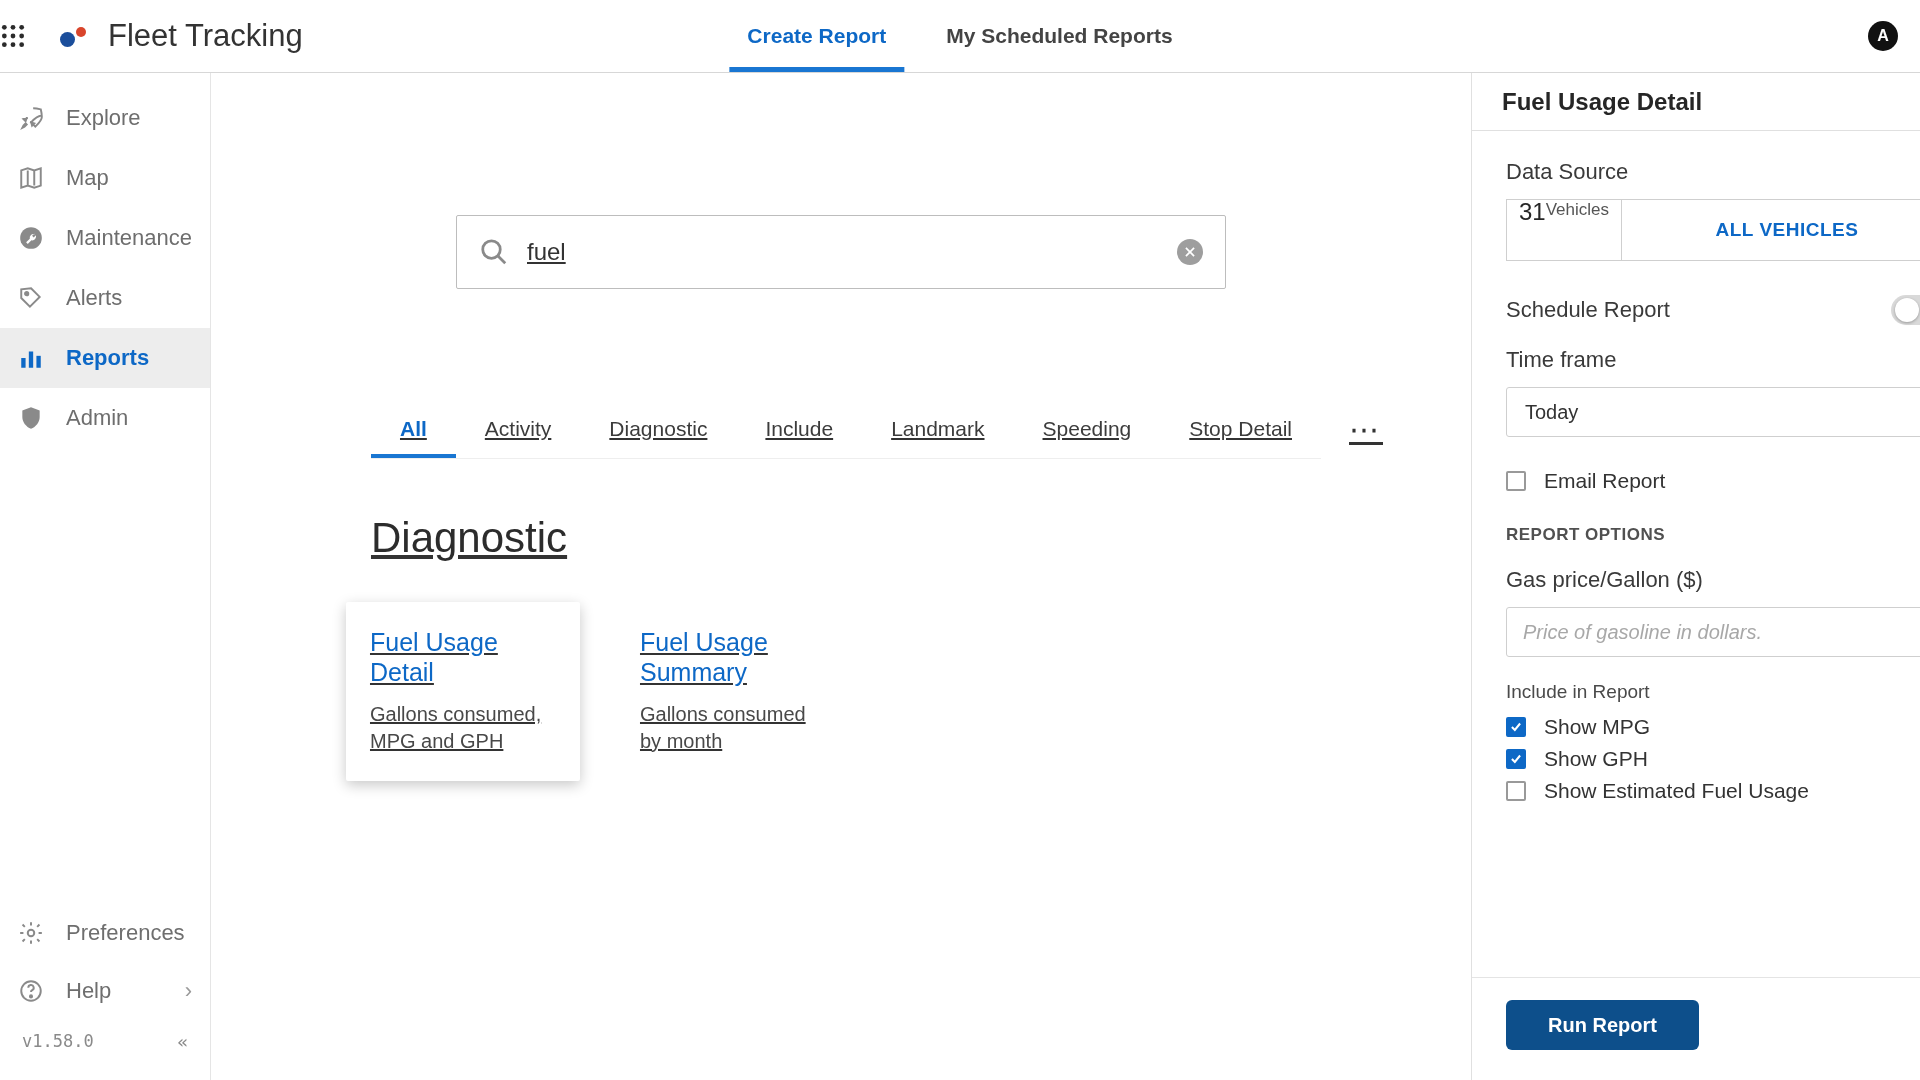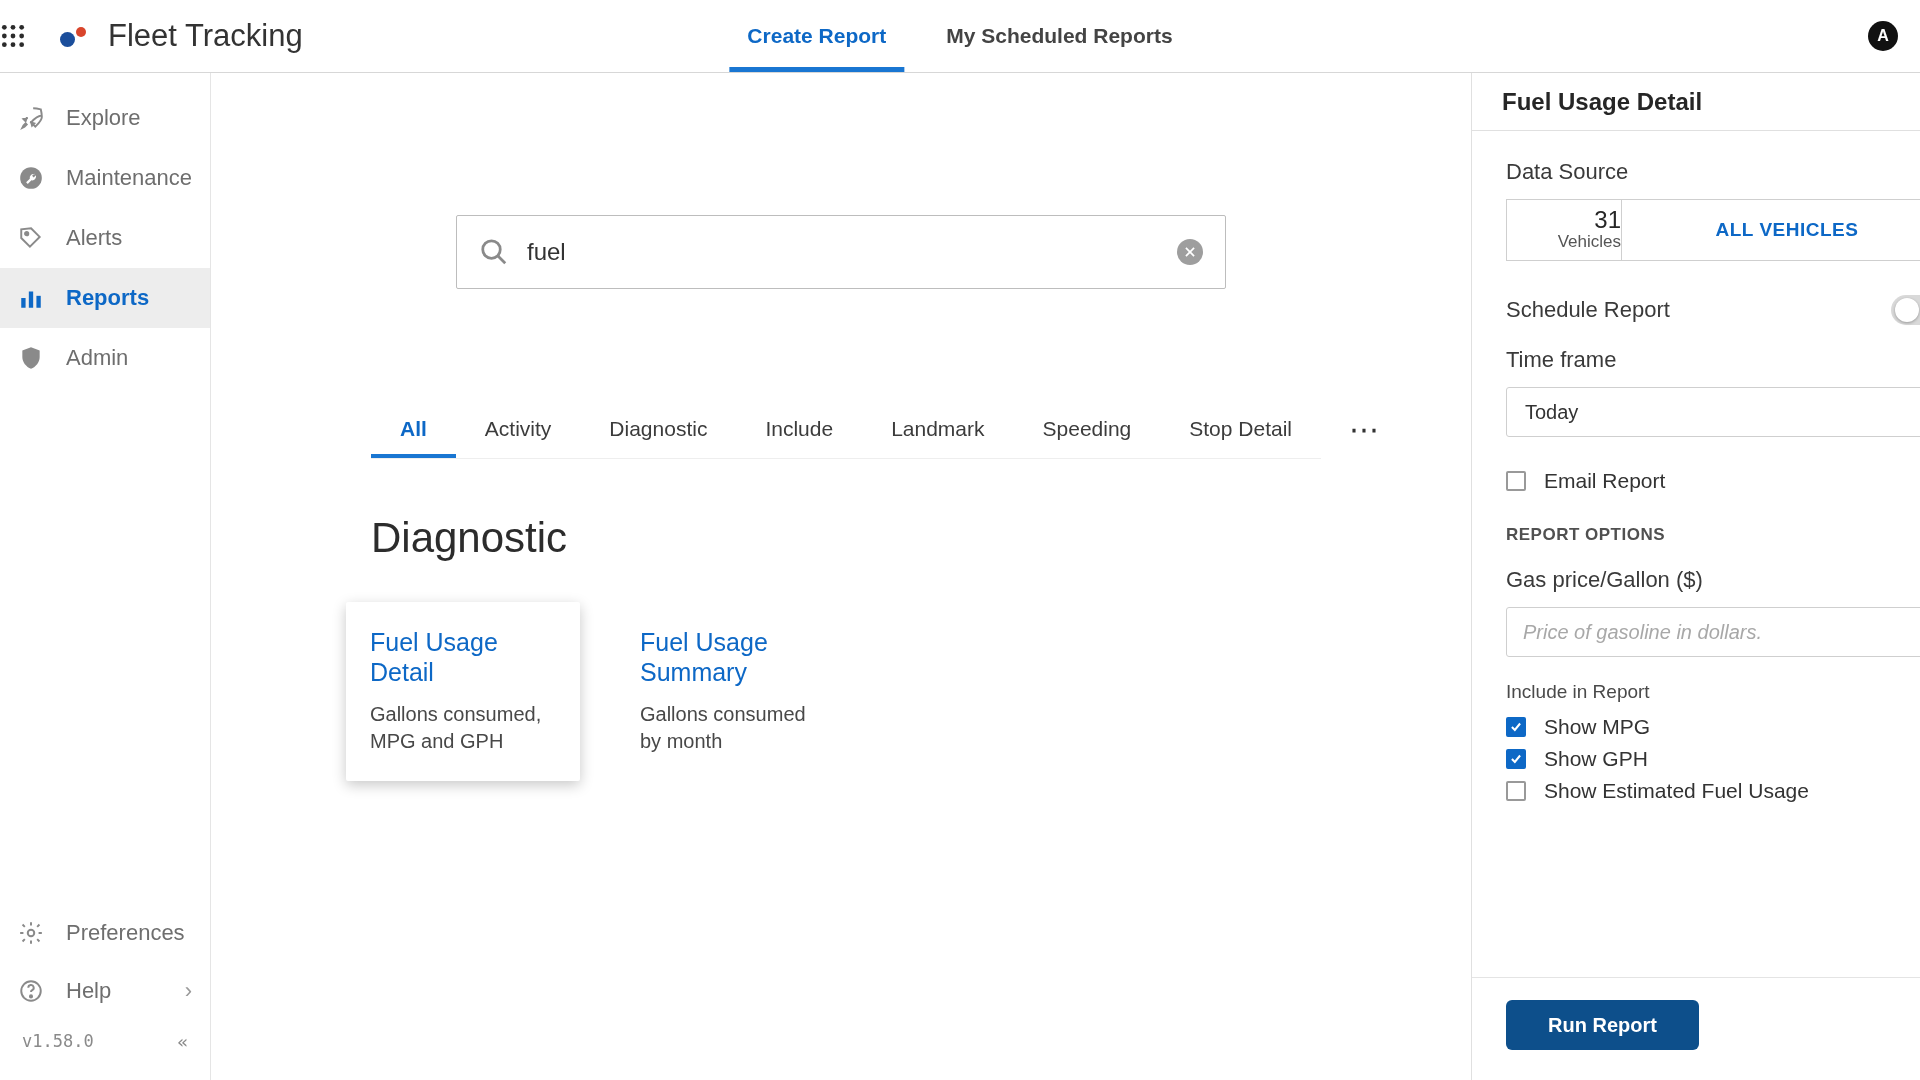--- a/index.html
+++ b/index.html
@@ -26,21 +26,21 @@
   .side-item .icon { width: 26px; height: 26px; display: flex; align-items: center; justify-content: center; color: #8a8a8a; }
   .side-item.active { background: #ededed; color: #0d68c6; font-weight: 600; }
   .side-item.active .icon { color: #0d68c6; }
   .side-bottom { padding-bottom: 18px; }
   .side-bottom .side-item { height: 58px; }
   .chev-help { margin-left: auto; font-size: 22px; color: #9a9a9a; }
   .version-row { display: flex; align-items: center; justify-content: space-between; padding: 0 22px; color: #8a8a8a; font-family: "Consolas", monospace; font-size: 17px; height: 42px; text-align: center; }
   .collapse-icon { font-size: 18px; color: #8a8a8a; cursor: pointer; }
   
   .main { flex: 1; border-left: 1px solid #e5e5e5; position: relative; display: flex; }
-  .content { flex: 1; padding: 0 60px; overflow: hidden; }
+  .content { flex: 1; padding: 0 60px; overflow: hidden; text-decoration: underline; }
   .search-wrap { margin-top: 142px; display: flex; justify-content: center; }
   .search { width: 770px; height: 74px; border: 1px solid #bdbdbd; border-radius: 2px; display: flex; align-items: center; padding: 0 22px; gap: 18px; }
   .search .mag { width: 30px; height: 30px; color: #8a8a8a; }
   .search input { flex: 1; border: none; outline: none; font-size: 24px; color: #333; background: transparent; }
   .search .clear { width: 26px; height: 26px; border-radius: 50%; background: #9e9e9e; color: #fff; display: flex; align-items: center; justify-content: center; font-size: 15px; cursor: pointer; }
   .cat-tabs-wrap { margin-top: 110px; display: flex; align-items: center; padding-left: 100px; padding-right: 0; }
   .cat-tabs { display: flex; flex: 1; min-width: 0; border-bottom: 1px solid #eee; height: 60px; align-items: center; overflow: hidden; }
   .cat-tab { font-size: 21px; color: #3c3c3c; padding: 0 29px; height: 100%; display: flex; align-items: center; cursor: pointer; position: relative; white-space: nowrap; }
   .cat-tab.active { color: #0d68c6; font-weight: 600; }
   .cat-tab.active::after { content: ""; position: absolute; left: 0; right: 0; bottom: -1px; height: 5px; background: #1976d2; }
@@ -52,21 +52,21 @@
   .card.selected { box-shadow: 0 4px 14px rgba(0,0,0,.22); }
   .card-title { font-size: 25px; color: #0d68c6; line-height: 1.18; margin-bottom: 14px; }
   .card-desc { font-size: 20px; color: #484848; line-height: 1.35; }
   
   .panel { width: 516px; border-left: 1px solid #e0e0e0; display: flex; flex-direction: column; }
   .panel-header { height: 58px; border-bottom: 1px solid #e0e0e0; display: flex; align-items: center; justify-content: space-between; padding: 0 26px 0 30px; }
   .panel-header h2 { font-size: 24px; font-weight: 600; color: #262626; }
   .panel-body { flex: 1; overflow-y: hidden; padding: 28px 34px 0 34px; }
   .lbl { font-size: 22px; color: #3a3a3a; margin-bottom: 14px; display: block; }
   .ds-box { border: 1px solid #cfcfcf; height: 62px; display: flex; margin-bottom: 34px; }
-  .ds-left { width: 115px; border-right: 1px solid #cfcfcf; display: flex; flex-direction: column; align-items: flex-end; justify-content: center; }
+  .ds-left { width: 115px; border-right: 1px solid #cfcfcf; display: flex; flex-direction: row; align-items: flex-start; justify-content: center; }
   .ds-count { font-size: 24px; color: #262626; line-height: 1; }
   .ds-unit  { font-size: 17px; color: #555; }
   .ds-right { flex: 1; display: flex; align-items: center; justify-content: center; color: #0d68c6; font-size: 19px; font-weight: 600; letter-spacing: .5px; cursor: pointer; }
   .row-toggle { display: flex; align-items: center; justify-content: space-between; margin-bottom: 22px; }
   .toggle { width: 62px; height: 30px; border-radius: 30px; background: #d9d9d9; position: relative; cursor: pointer; }
   .toggle::after { content: ""; position: absolute; width: 24px; height: 24px; background: #fff; border-radius: 50%; top: 3px; left: 4px; box-shadow: 0 1px 3px rgba(0,0,0,.3); }
   .select { height: 50px; border: 1px solid #cfcfcf; border-radius: 3px; display: flex; align-items: center; justify-content: space-between; padding: 0 18px; font-size: 20px; color: #333; cursor: pointer; }
   .select svg { width: 16px; height: 16px; color: #6a6a6a; }
   .chk-row { display: flex; align-items: center; gap: 18px; font-size: 21px; color: #333; margin-top: 8px; margin-bottom: 8px; }
   .chk { width: 20px; height: 20px; border: 2px solid #999; display: inline-flex; align-items: center; justify-content: center; border-radius: 2px; cursor: pointer; }
@@ -118,20 +118,28 @@
           <svg viewBox="0 0 24 24" width="26" height="26" fill="none" stroke="currentColor" stroke-width="1.8">
               <path d="M5 19c-1 2-1 2-1 2s0 0 2-1l2-2-1-1-2 2zM14 3c3 0 7 1 7 1s1 4 1 7c0 2-3 6-6 9l-4-4c3-3 7-6 9-6"></path>
               <path d="M9 12l-4 1 2 2 1-3zM12 15l1 4 2-2-3-1z"></path>
             </svg>
         </span>
         <span>Explore</span>
       </div>
       <div class="side-item">
         <span class="icon">
           <svg viewBox="0 0 24 24" width="26" height="26" fill="currentColor">
+              <path d="M3 5l6-2 6 2 6-2v16l-6 2-6-2-6 2V5zm6 0v14m6-14v14" fill="none" stroke="currentColor" stroke-width="1.8"></path>
+            </svg>
+        </span>
+        <span>Map</span>
+      </div>
+      <div class="side-item">
+        <span class="icon">
+          <svg viewBox="0 0 24 24" width="26" height="26" fill="currentColor">
               <circle cx="12" cy="12" r="10" fill="#8a8a8a"></circle>
               <path d="M15.5 8.5a3.5 3.5 0 0 0-4.6 4.1l-3.4 3.4 1.5 1.5 3.4-3.4a3.5 3.5 0 0 0 4.1-4.6l-2 2-1.5-1.5 2-2z" fill="#fff"></path>
             </svg>
         </span>
         <span>Maintenance</span>
       </div>
       <div class="side-item">
         <span class="icon">
           <svg viewBox="0 0 24 24" width="26" height="26" fill="none" stroke="currentColor" stroke-width="1.8">
               <path d="M12 3l8 8-9 9-8-8V4l9-1z"></path>

